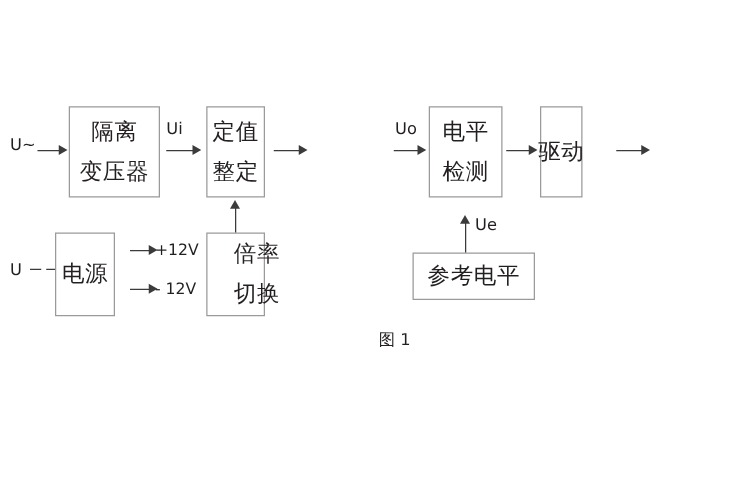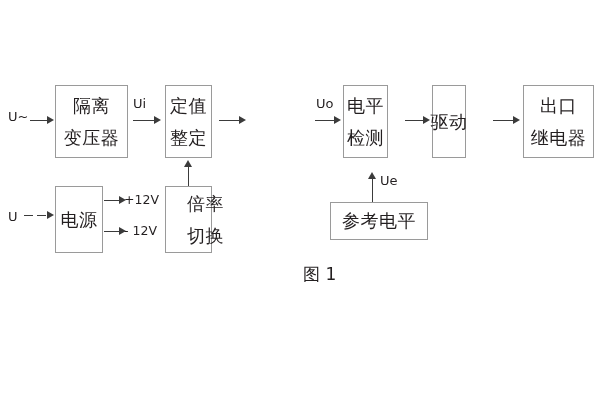--- a/index.html
+++ b/index.html
@@ -45,21 +45,21 @@
     font-size: 13px;
     white-space: nowrap;
     line-height: 1;
   }
   .lbl.small {
     font-size: 12.5px;
   }
   .caption {
     position: absolute;
     color: #231f20;
-    font-size: 17px;
+    font-size: 13px;
     white-space: nowrap;
     line-height: 1;
   }
   
   .harrow {
     position: absolute;
     height: 9px;
   }
   .harrow .shaft {
     position: absolute;
@@ -156,52 +156,48 @@
     <span class="head"></span>
   </div>
 
 
   <div class="lbl" style="left:316px; top:97px;">Uo</div>
   <div class="harrow" style="left:315px; top:116px; width:26px;">
     <span class="shaft"></span>
     <span class="head"></span>
   </div>
 
-  <div class="block" style="left:343px; top:85px; width:45px; height:73px;">
+  <div class="block" style="left:343px; top:85px; width:59px; height:73px;">
     <span class="ln">电平</span>
     <span class="ln">检测</span>
   </div>
 
   <div class="harrow" style="left:405px; top:116px; width:25px;">
     <span class="shaft"></span>
     <span class="head"></span>
   </div>
 
   <div class="block single" style="left:432px; top:85px; width:34px; height:73px;">
     <span class="ln">驱动</span>
   </div>
 
   <div class="harrow" style="left:493px; top:116px; width:27px;">
     <span class="shaft"></span>
     <span class="head"></span>
   </div>
 
-  <div class="block" style="left:523px; top:85px; width:71px; height:73px;">
-    <span class="ln">出口</span>
-    <span class="ln">继电器</span>
-  </div>
 
   <div class="lbl" style="left:8px; top:210px;">U</div>
   <div class="dashlead" style="left:24px; top:211px; width:30px;">
     <span class="seg" style="left:0; width:9px;"></span>
     <span class="seg" style="left:13px; width:9px;"></span>
     <span class="head"></span>
   </div>
 
-  <div class="block single" style="left:55px; top:186px; width:48px; height:67px;">
+  <div class="block single" style="left:44px; top:186px; width:48px; height:67px;">
     <span class="ln">电源</span>
   </div>
 
   <div class="harrow" style="left:104px; top:196px; width:22px;">
     <span class="shaft"></span>
     <span class="head"></span>
   </div>
   <div class="lbl small" style="left:124px; top:194px;">+12V</div>
 
   <div class="harrow" style="left:104px; top:227px; width:22px;">

